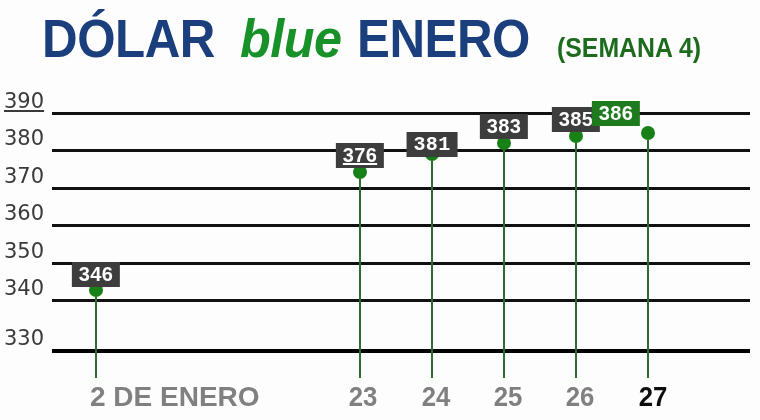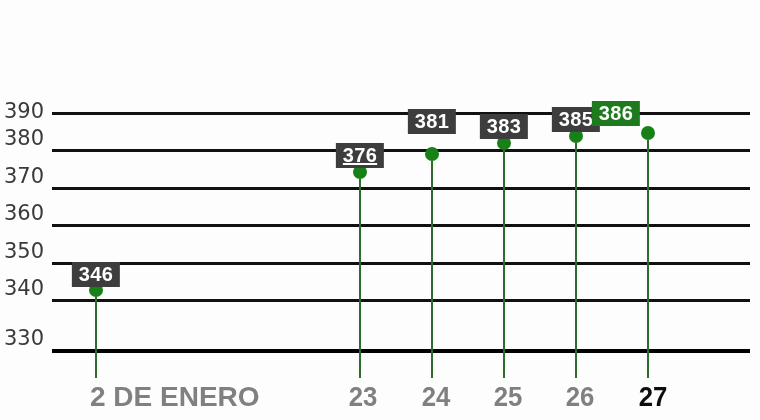--- a/index.html
+++ b/index.html
@@ -143,50 +143,58 @@
   }
   .xlabel.left-anchored {
     transform: none;
   }
 </style>
 </head>
 <body>
 
 <div id="screen">
 
+  <div id="title-bar">
+    <div class="title-inner">
+      <span class="t-word">DÓLAR</span>
+      <span class="t-blue">blue</span>
+      <span class="t-word">ENERO</span>
+      <span class="t-sub">(SEMANA 4)</span>
+    </div>
+  </div>
 
   <div id="plot">
     <div id="gridlines">
         <div class="gridline" style="top: 112px;"></div>
         <div class="gridline" style="top: 149px;"></div>
         <div class="gridline" style="top: 187px;"></div>
         <div class="gridline" style="top: 224px;"></div>
         <div class="gridline" style="top: 262px;"></div>
         <div class="gridline" style="top: 299px;"></div>
         <div class="gridline axis-bottom" style="top: 349px;"></div>
       </div>
     <div id="yticks">
-        <div class="ytick" style="top: 99px;">390</div>
+        <div class="ytick" style="top: 89px; text-decoration: underline;">390</div>
         <div class="ytick" style="top: 126px;">380</div>
         <div class="ytick" style="top: 164px;">370</div>
         <div class="ytick" style="top: 201px;">360</div>
         <div class="ytick" style="top: 239px;">350</div>
         <div class="ytick" style="top: 276px;">340</div>
         <div class="ytick" style="top: 326px;">330</div>
       </div>
     <div id="series">
         <div class="stem" style="left: 95px; top: 297px; height: 81px; background: rgb(47, 107, 42);"></div>
         <div class="dot" style="left: 89px; top: 283px; background: rgb(23, 128, 23);"></div>
         <div class="vlabel" style="left: 96px; top: 262px;">346</div>
         <div class="stem" style="left: 359px; top: 179px; height: 199px; background: rgb(47, 107, 42);"></div>
         <div class="dot" style="left: 353px; top: 165px; background: rgb(23, 128, 23);"></div>
         <div class="vlabel" style="left: 360px; top: 143px; text-decoration: underline;">376</div>
         <div class="stem" style="left: 431px; top: 161px; height: 217px; background: rgb(47, 107, 42);"></div>
         <div class="dot" style="left: 425px; top: 147px; background: rgb(23, 128, 23);"></div>
-        <div class="vlabel" style="left: 432px; top: 109px;">381</div>
+        <div class="vlabel" style="left: 432px; top: 132px; font-family: Liberation Mono, monospace;">381</div>
         <div class="stem" style="left: 503px; top: 150px; height: 228px; background: rgb(47, 107, 42);"></div>
         <div class="dot" style="left: 497px; top: 136px; background: rgb(23, 128, 23);"></div>
         <div class="vlabel" style="left: 504px; top: 114px;">383</div>
         <div class="stem" style="left: 575px; top: 143px; height: 235px; background: rgb(47, 107, 42);"></div>
         <div class="dot" style="left: 569px; top: 129px; background: rgb(23, 128, 23);"></div>
         <div class="vlabel" style="left: 576px; top: 107px;">385</div>
         <div class="stem" style="left: 647px; top: 140px; height: 238px; background: rgb(47, 107, 42);"></div>
         <div class="dot" style="left: 641px; top: 126px; background: rgb(23, 128, 23);"></div>
         <div class="vlabel highlight" style="left: 616px; top: 101px;">386</div>
       </div>

